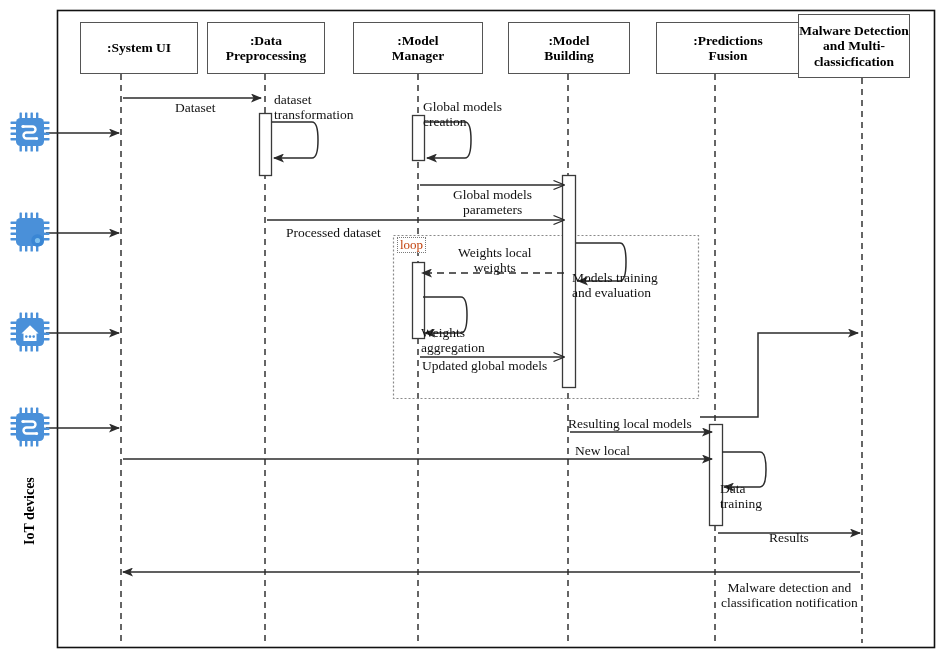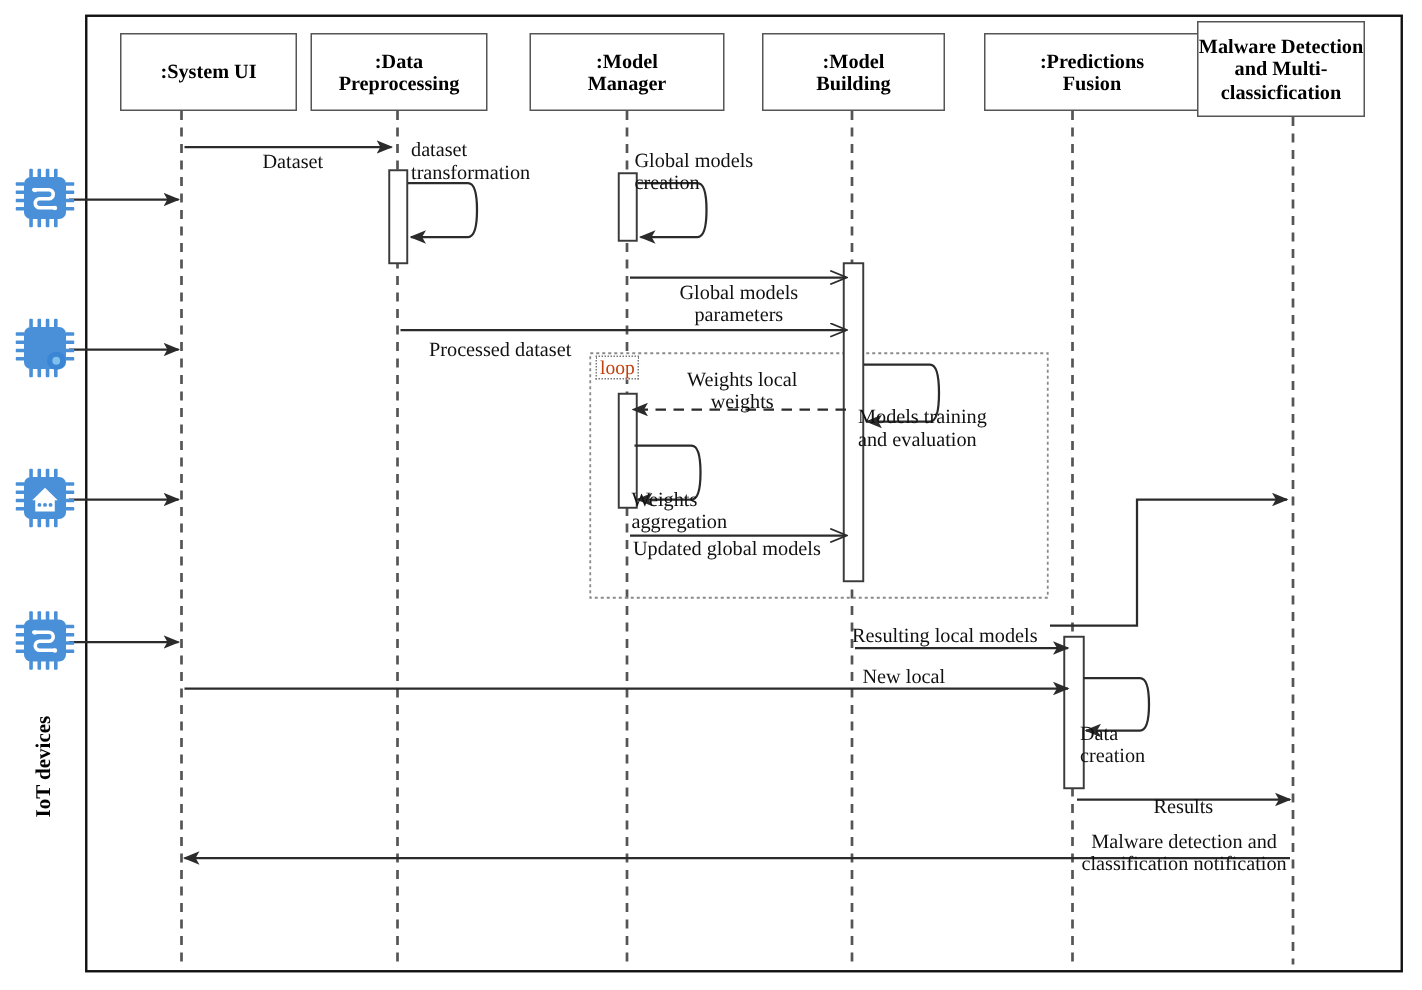--- a/index.html
+++ b/index.html
@@ -205,28 +205,28 @@
       <div class="lbl" style="text-align: center; left: 175px; top: 100px;">Dataset</div>
       <div class="lbl" style="text-align: center; left: 286px; top: 204px; margin-top: 21px;">Processed dataset</div>
       <div class="lbl" style="text-align: center; left: 453px; top: 187px;">Global models
 parameters</div>
       <div class="lbl" style="text-align: center; left: 458px; top: 245px;">Weights local
 weights</div>
       <div class="lbl" style="text-align: center; left: 422px; top: 358px;">Updated global models</div>
       <div class="lbl" style="text-align: center; left: 568px; top: 416px;">Resulting local models</div>
       <div class="lbl" style="text-align: center; left: 575px; top: 443px;">New local</div>
       <div class="lbl" style="text-align: right; left: 769px; top: 530px;">Results</div>
-      <div class="lbl" style="text-align: center; left: 721px; top: 553px;">Malware detection and
+      <div class="lbl" style="text-align: center; left: 721px; top: 580px;">Malware detection and
 classification notification</div>
       <div class="lbl" style="left: 274px; top: 92px;">dataset
 transformation</div>
       <div class="lbl" style="left: 423px; top: 99px;">Global models
 creation</div>
       <div class="lbl" style="left: 556px; top: 270px; margin-left: 16px;">Models training
 and evaluation</div>
       <div class="lbl" style="left: 421px; top: 325px;">Weights
 aggregation</div>
       <div class="lbl" style="left: 720px; top: 481px;">Data
-creation</div>
+training</div>
     </div>
 
   <div class="vertlabel" id="actor-group-label" style="left:22px;top:545px;">IoT devices</div>
 </div>
 
 </body></html>

